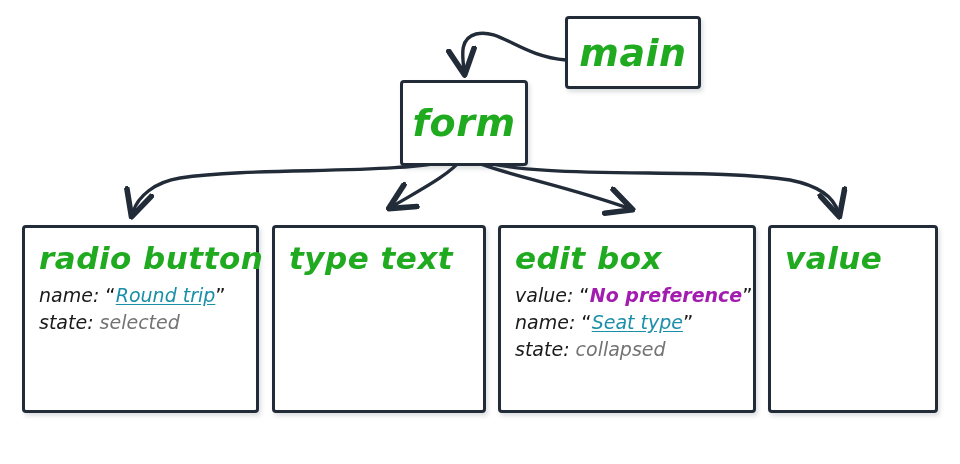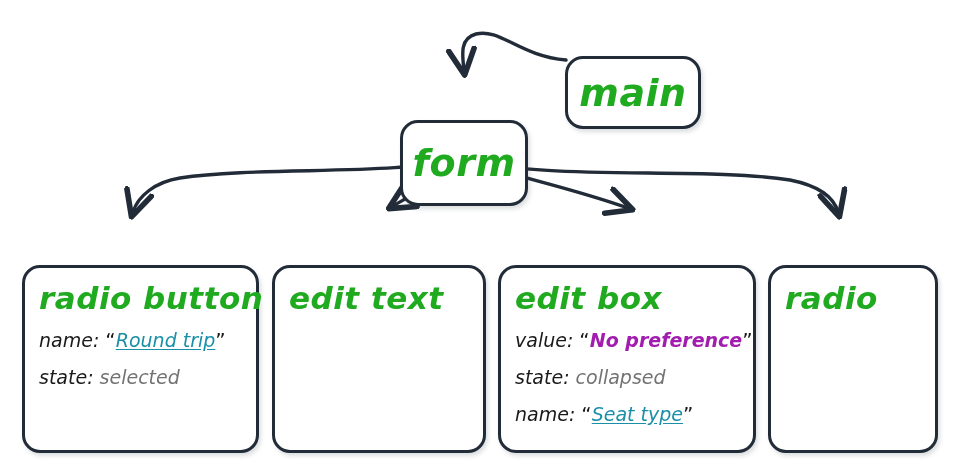--- a/index.html
+++ b/index.html
@@ -23,23 +23,22 @@
     height: 464px;
     pointer-events: none;
   }
 
   
   .node {
     position: absolute;
     box-sizing: border-box;
     background: #ffffff;
     border: 3.5px solid #222b38;
-    border-radius: 18px;
+    border-radius: 4px;
     box-shadow: 2px 3px 4px rgba(60,70,85,0.18);
-    margin-top: 40px;
   }
   .node-title {
     color: #1faa1f;
     font-family: "DejaVu Sans", sans-serif;
     font-style: italic;
     font-weight: 700;
     letter-spacing: 0.5px;
     white-space: nowrap;
   }
 
@@ -61,21 +60,21 @@
     font-size: 31px;
     line-height: 40px;
     display: block;
     margin-bottom: 4px;
   }
   .prop {
     white-space: nowrap;
     font-family: "DejaVu Sans", sans-serif;
     font-style: italic;
     font-size: 19px;
-    line-height: 37px;
+    line-height: 27px;
     color: #1a1a1a;
   }
   .prop-key {
     color: #1a1a1a;
     font-style: italic;
   }
   .quote {
     color: #1a1a1a;
     font-style: normal;
     font-size: 20px;
@@ -142,41 +141,41 @@
       <span class="quote">“</span><span class="val-link">Round trip</span><span class="quote">”</span>
     </div>
 
     <div class="prop">
       <span class="prop-key">state:</span>
       <span class="val-state">selected</span>
     </div>
   </div>
 
   <div class="node node-leaf" id="node-edit">
-    <span class="node-title">edit text</span>
+    <span class="node-title">type text</span>
 
   </div>
 
   <div class="node node-leaf" id="node-combo">
     <span class="node-title">edit box</span>
 
     <div class="prop">
       <span class="prop-key">value:</span>
       <span class="quote">“</span><span class="val-strong">No preference</span><span class="quote">”</span>
     </div>
 
     <div class="prop">
-      <span class="prop-key">state:</span>
-      <span class="val-state">collapsed</span>
+      <span class="prop-key">name:</span>
+      <span class="quote">“</span><span class="val-link">Seat type</span><span class="quote">”</span>
     </div>
 
     <div class="prop">
-      <span class="prop-key">name:</span>
-      <span class="quote">“</span><span class="val-link">Seat type</span><span class="quote">”</span>
+      <span class="prop-key">state:</span>
+      <span class="val-state">collapsed</span>
     </div>
   </div>
 
   <div class="node node-leaf" id="node-button">
-    <span class="node-title">radio</span>
+    <span class="node-title">value</span>
 
   </div>
 
 </div>
 
 </body></html>

